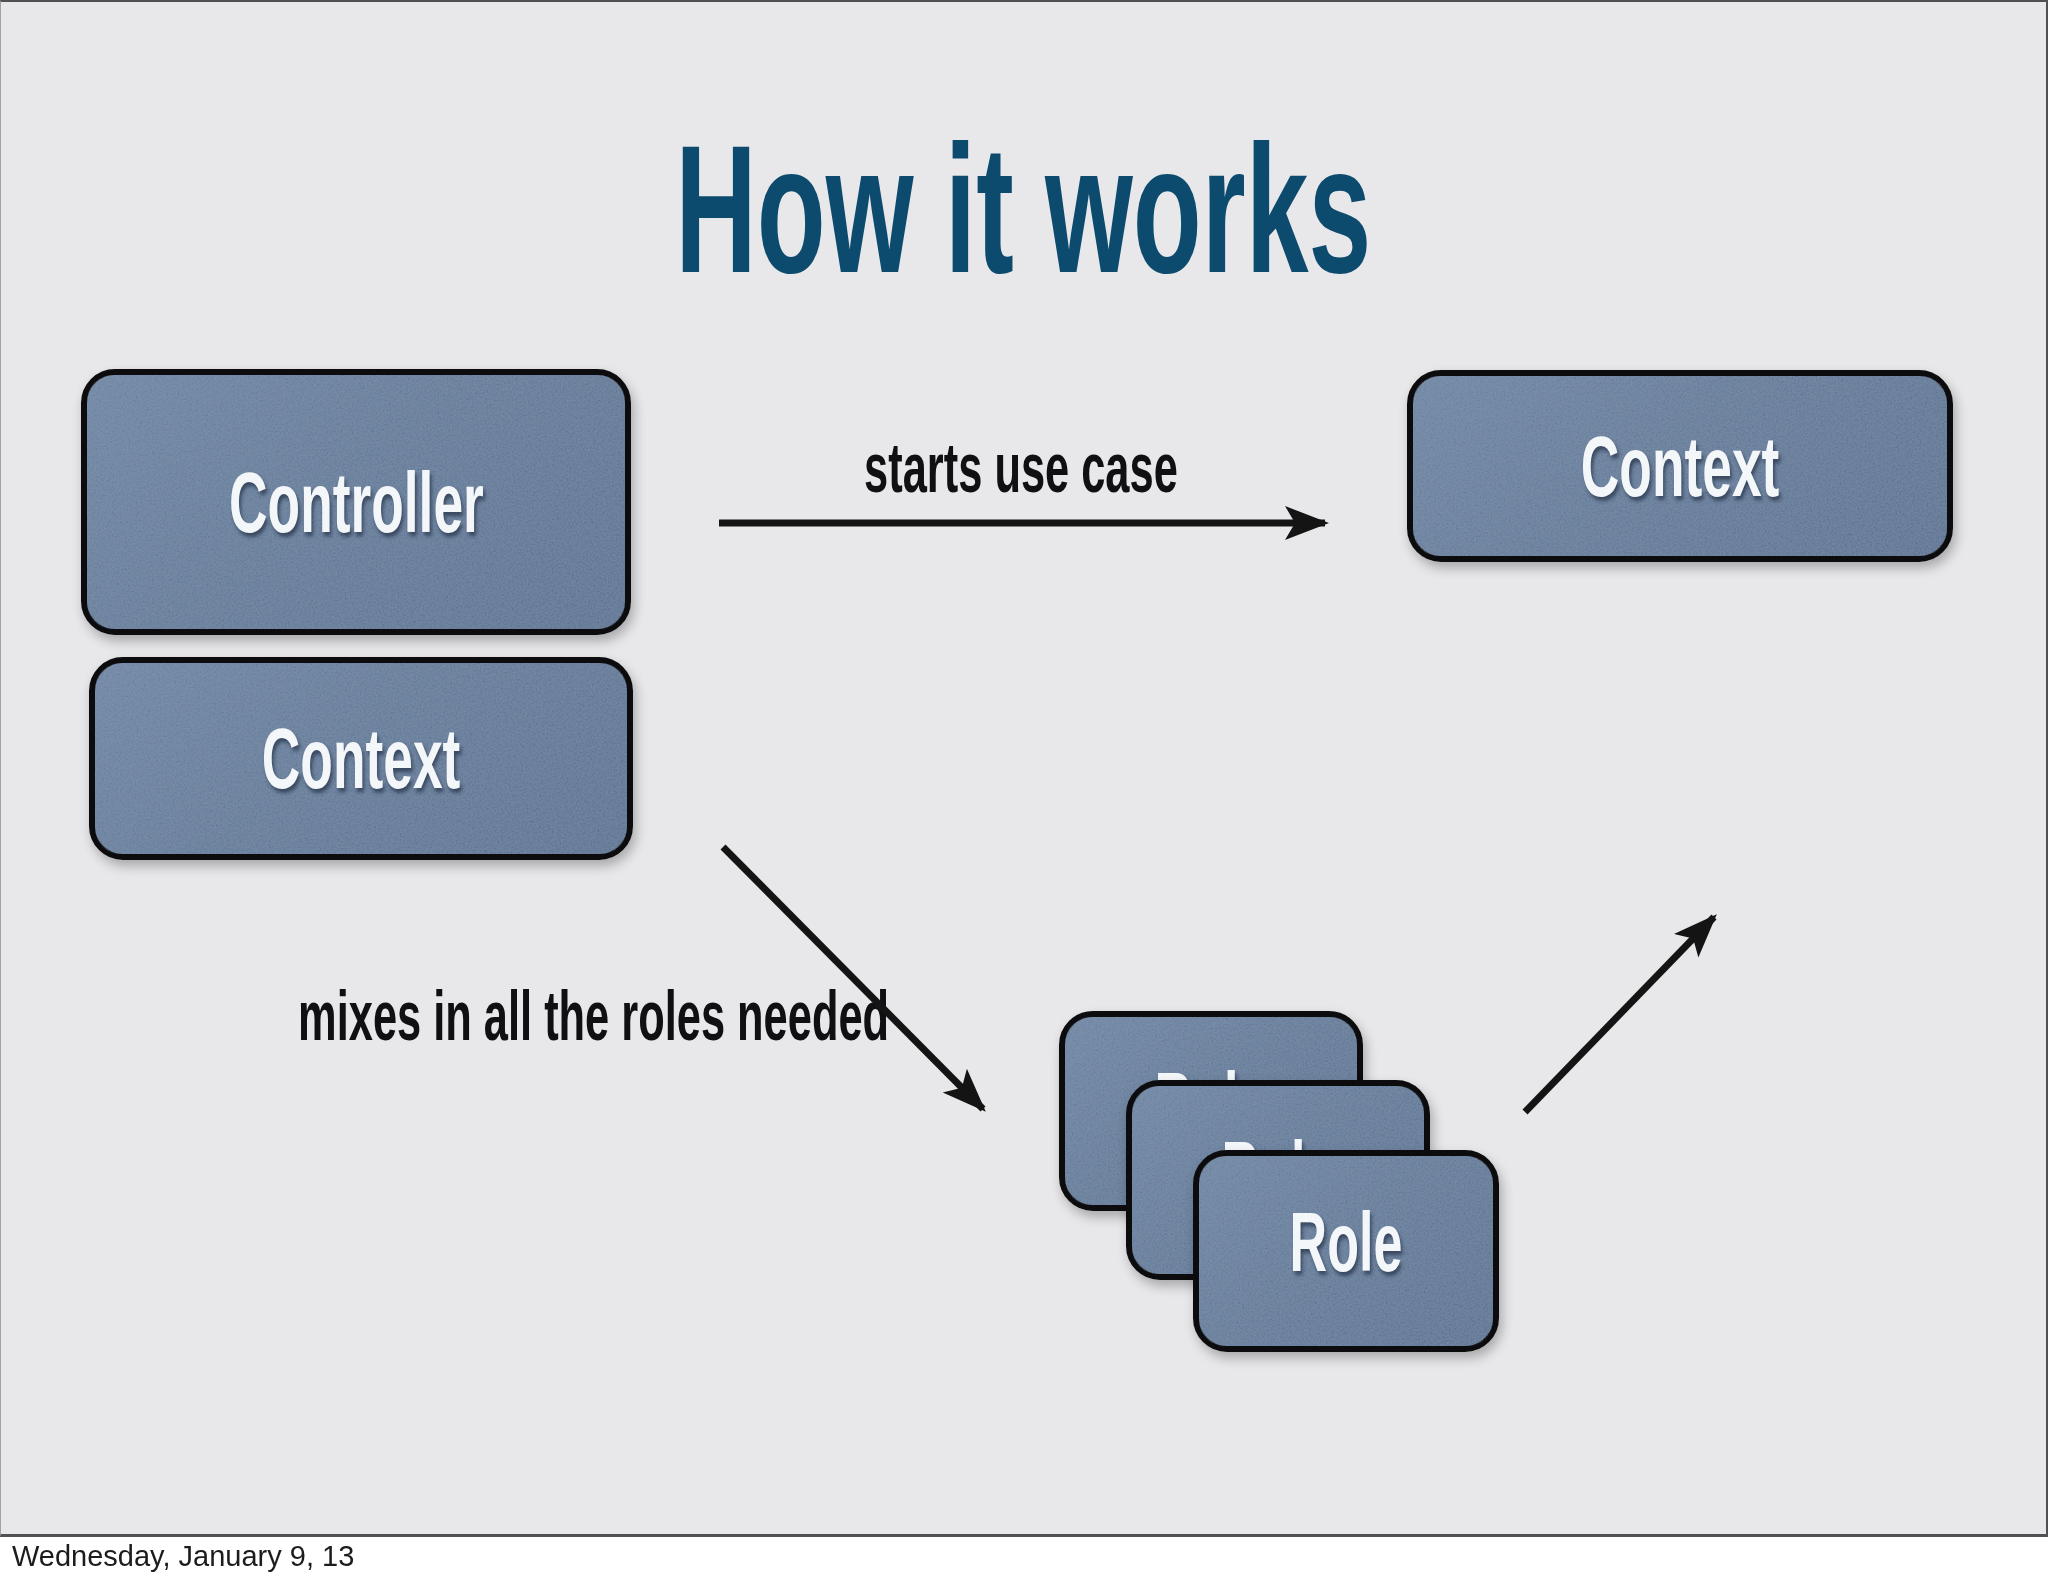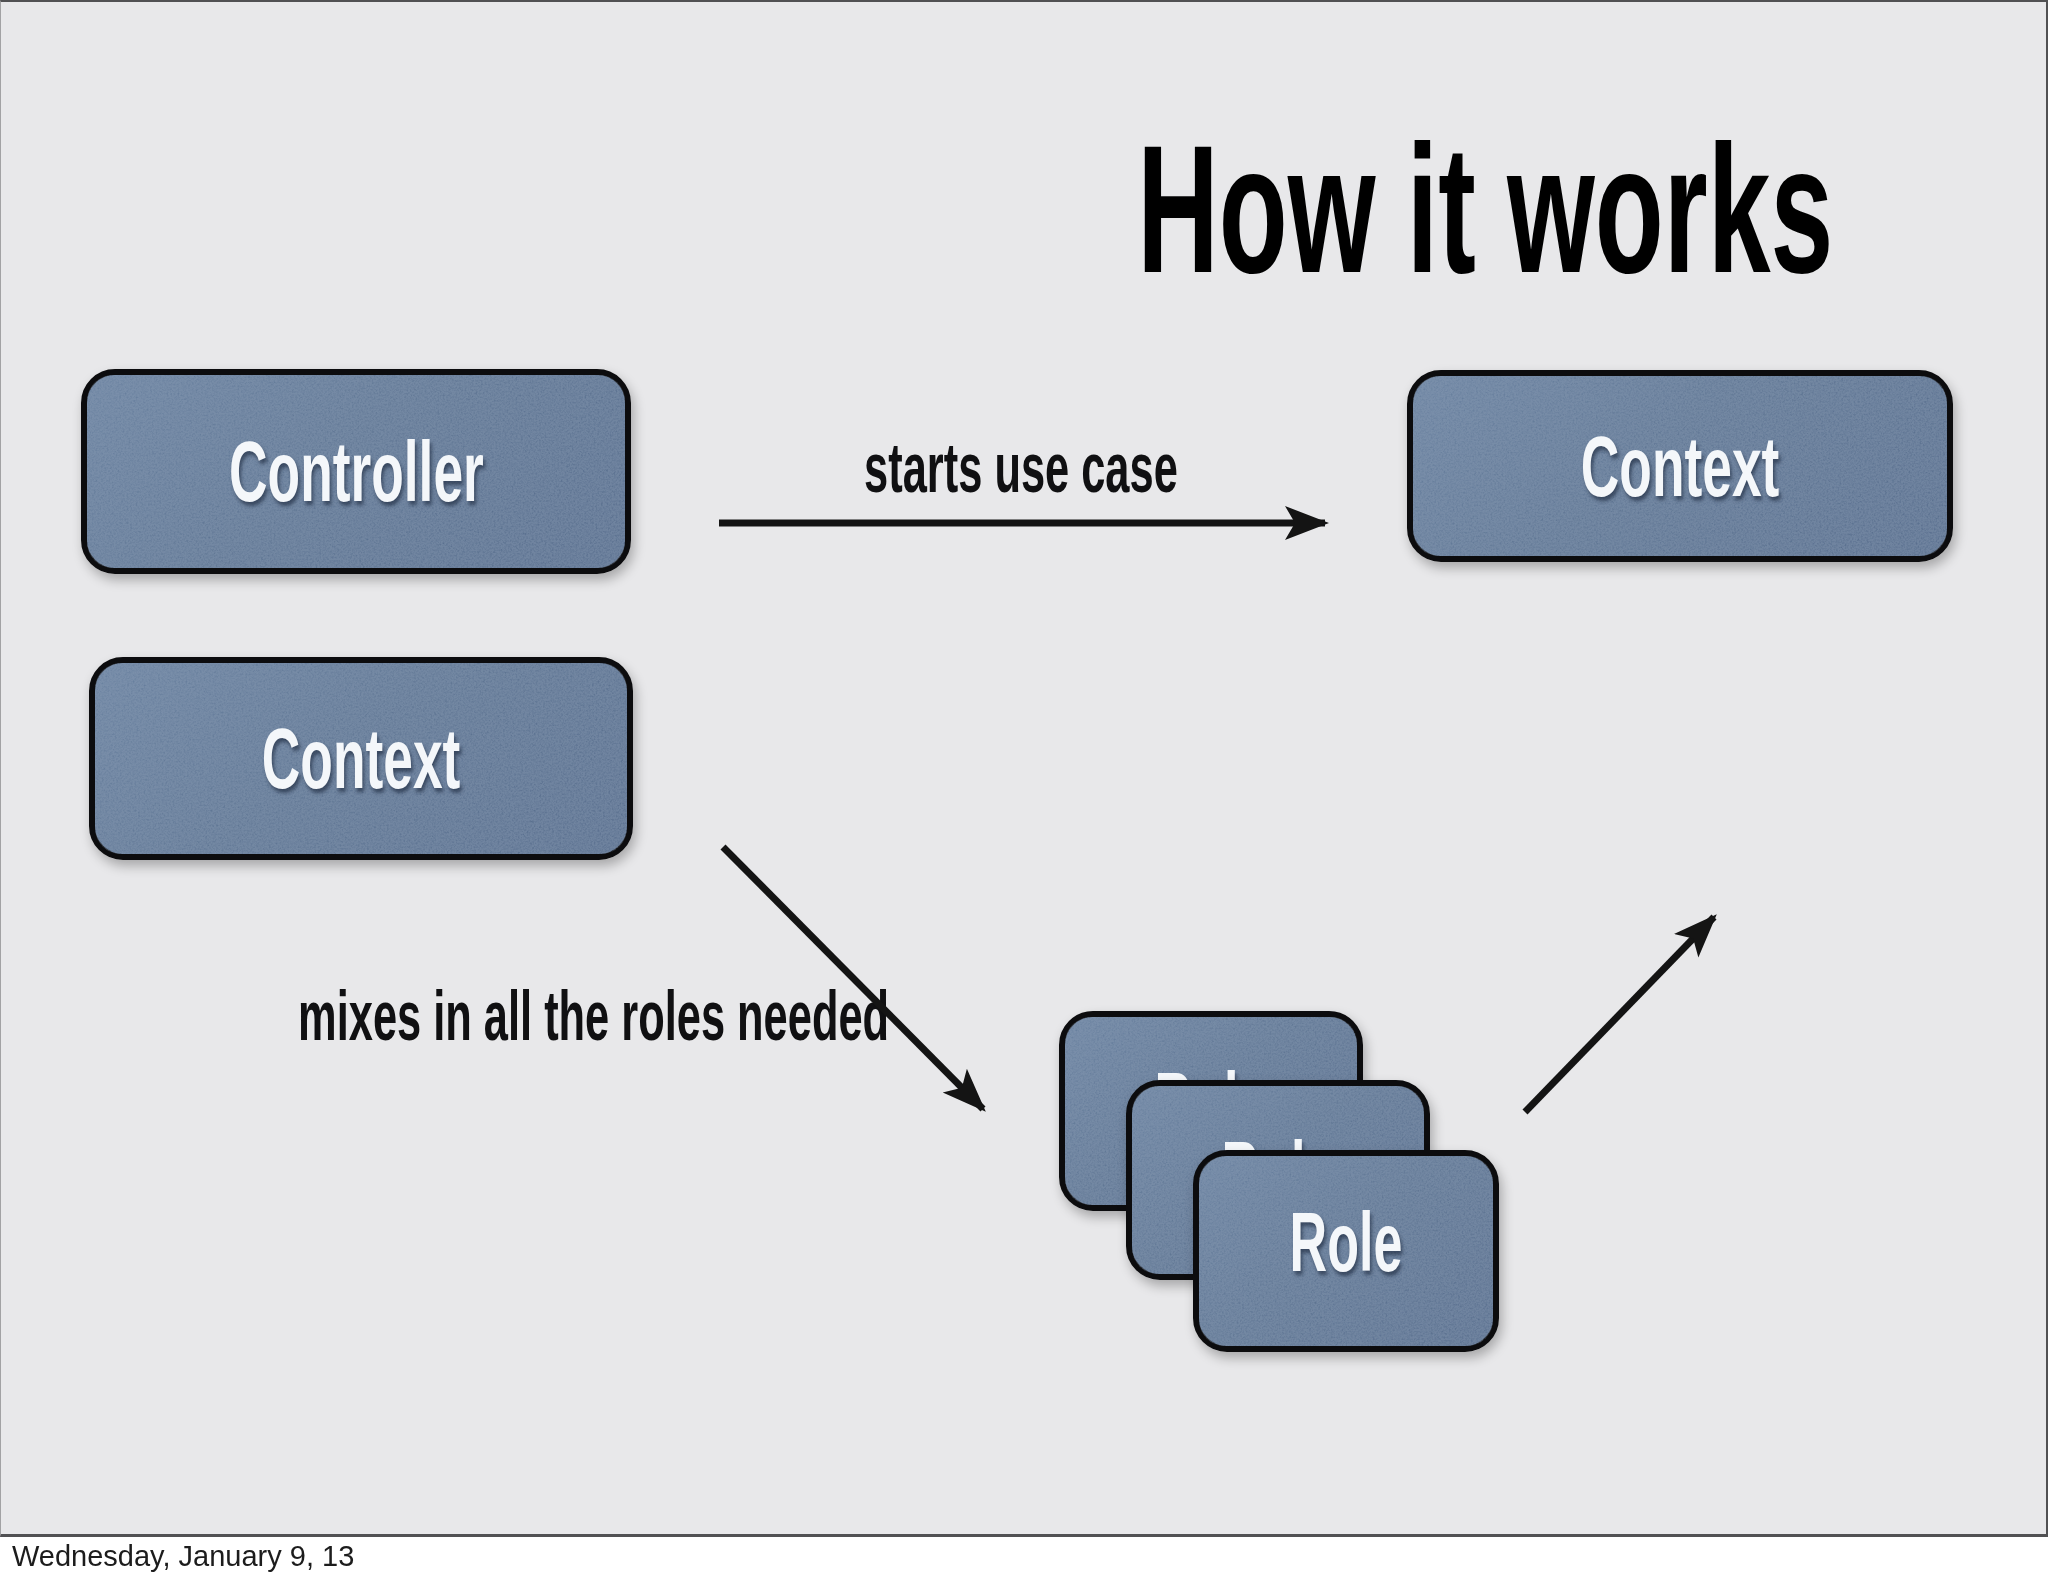--- a/index.html
+++ b/index.html
@@ -25,25 +25,25 @@
     background: #e8e8ea;
     border-top: 2px solid #515153;
     border-right: 2px solid #515153;
     border-bottom: 3px solid #515153;
     border-left: 1px solid #a2a2a4;
   }
   .slide-title {
     position: absolute;
     left: 0; right: 0;
     top: 116px;
-    text-align: right;
+    text-align: center;
     font-size: 182px;
     line-height: 1;
     font-weight: bold;
-    color: #000000;
+    color: #0c4a6e;
     margin: 0;
   }
   .squeeze {
     display: inline-block;
     transform: scaleX(0.62);
     white-space: nowrap;
   }
   .node {
     position: absolute;
     display: flex;
@@ -66,21 +66,21 @@
   .node-label {
     position: relative;
     display: inline-block;
     transform: scaleX(0.62);
     white-space: nowrap;
     font-weight: bold;
     font-size: 86px;
     color: #f4f7fa;
     text-shadow: 3px 4px 5px rgba(15,25,45,0.55);
   }
-  #node-controller   { left: 80px;   top: 367px;  width: 550px; height: 205px; }
+  #node-controller   { left: 80px;   top: 367px;  width: 550px; height: 266px; }
   #node-context-top  { left: 1406px; top: 368px;  width: 546px; height: 192px; }
   #node-context-left { left: 88px;   top: 655px;  width: 544px; height: 203px; }
   #node-objects      { left: 1418px; top: 642px;  width: 544px; height: 208px; }
   #node-role-back    { left: 1058px; top: 1009px; width: 304px; height: 200px; }
   #node-role-middle  { left: 1125px; top: 1078px; width: 304px; height: 200px; }
   #node-role-front   { left: 1192px; top: 1148px; width: 306px; height: 202px; }
   .role .node-label  { font-size: 84px; margin-bottom: 18px; }
   .caption {
     position: absolute;
     text-align: center;

